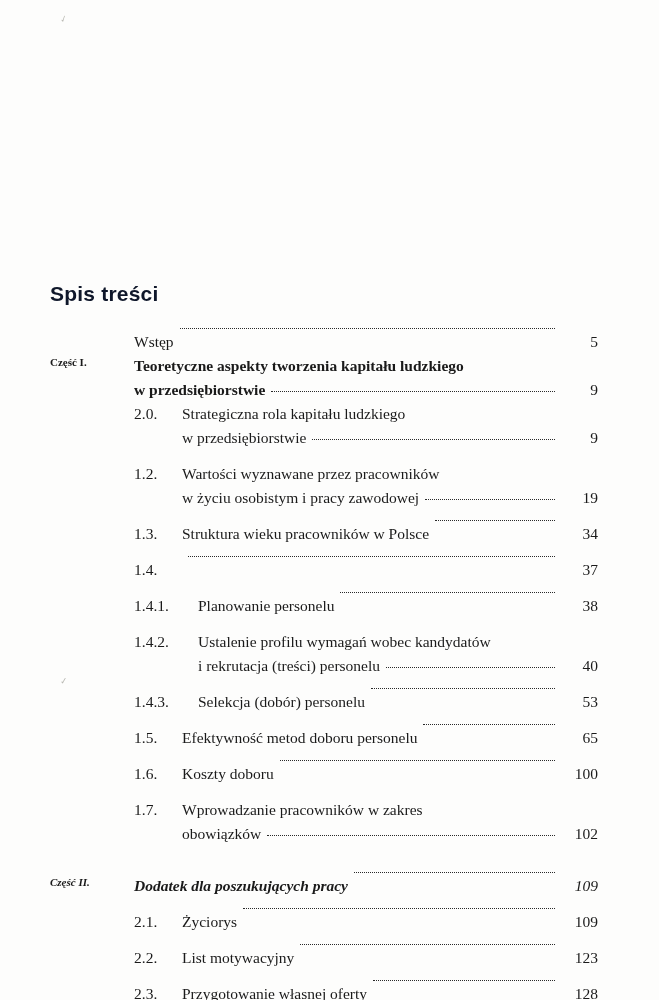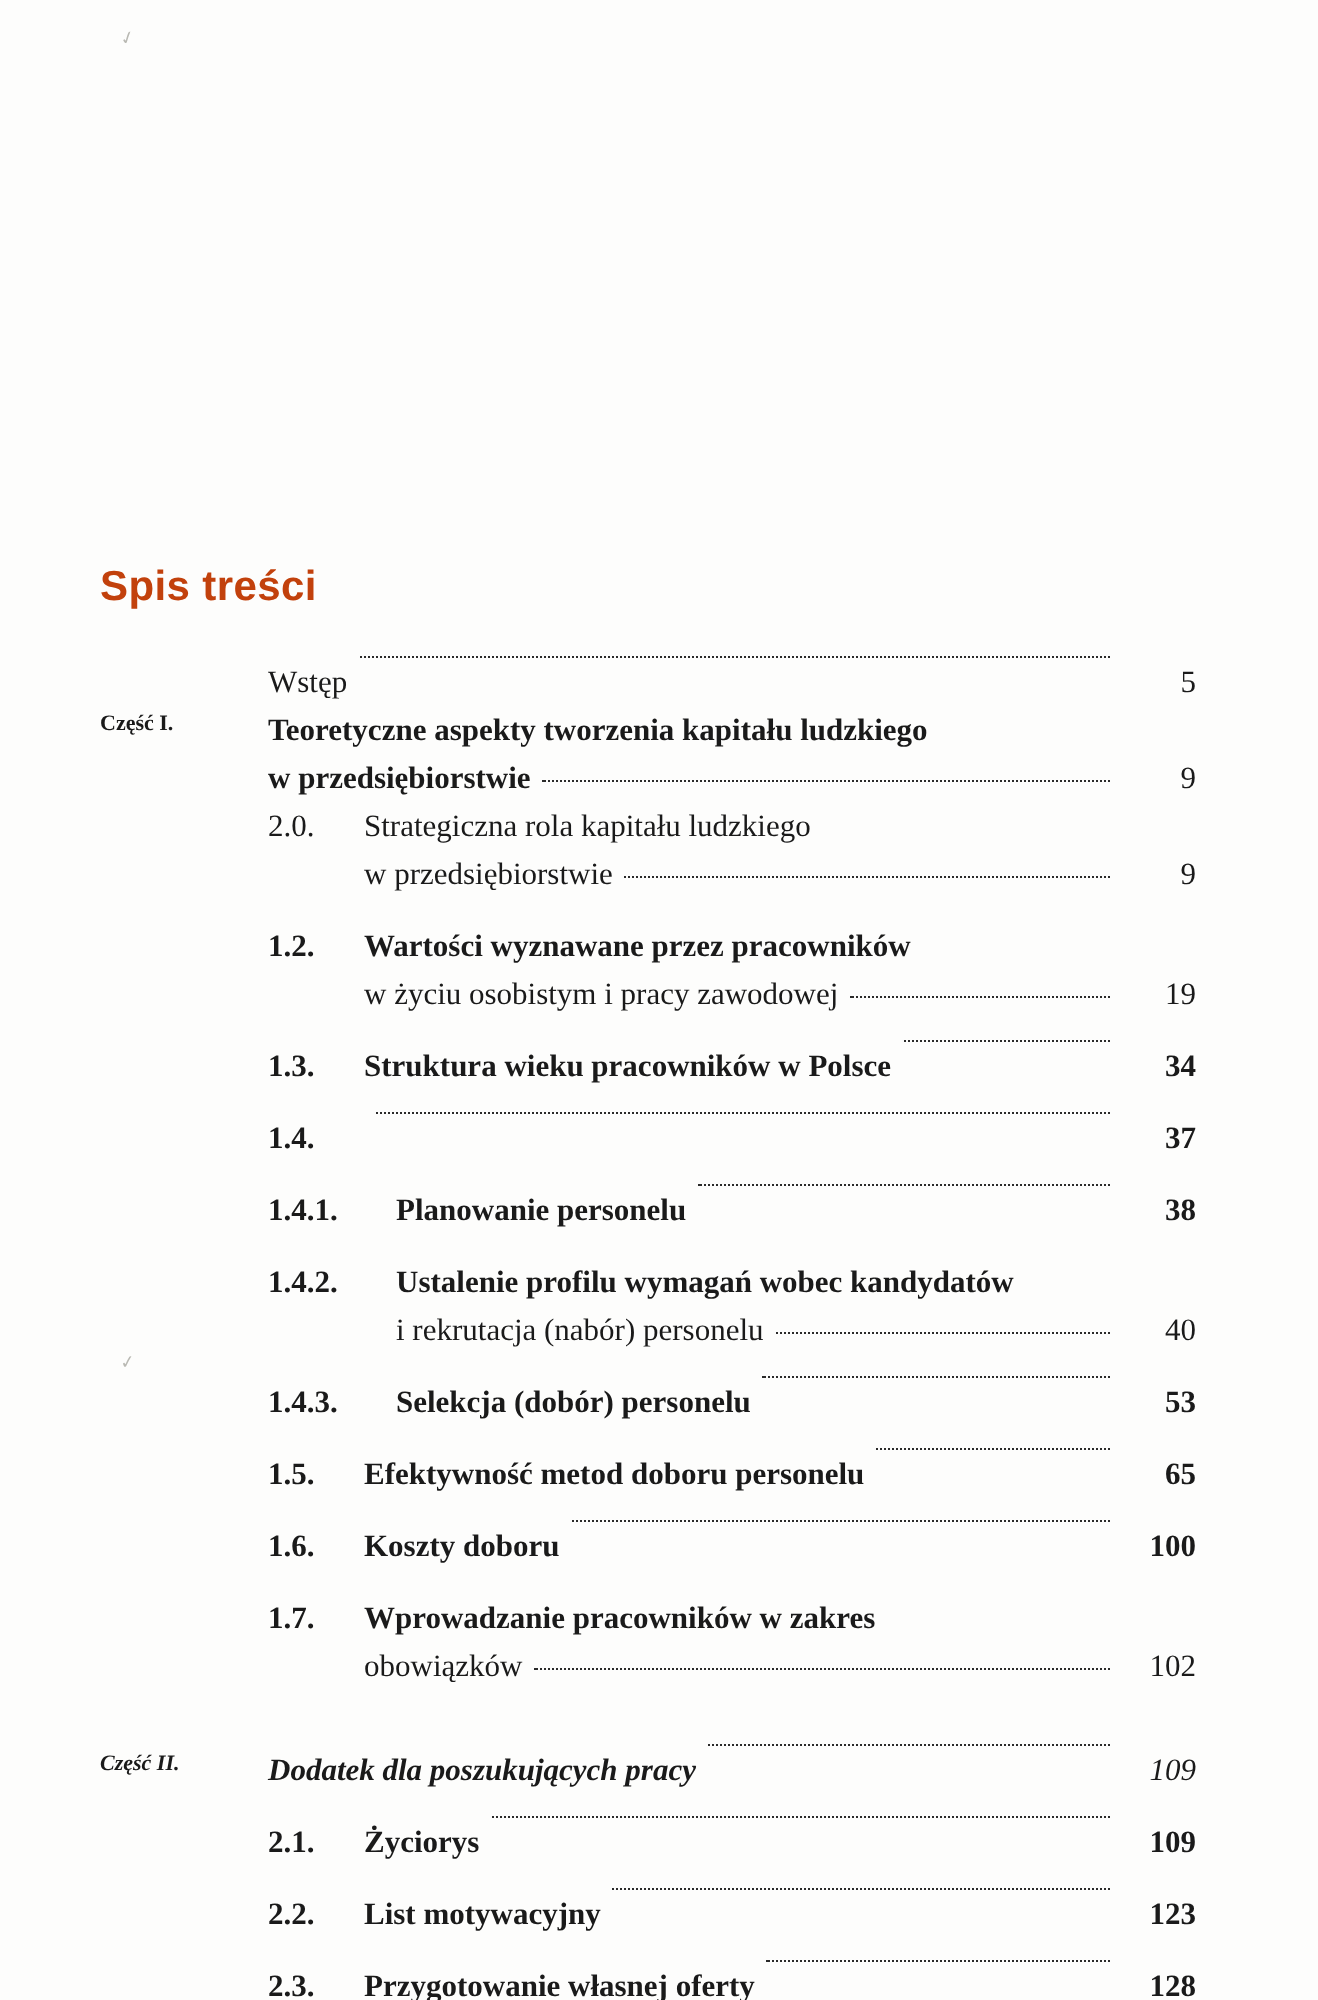--- a/index.html
+++ b/index.html
@@ -31,38 +31,38 @@
   .speck-2 { left: 60px; top: 676px; transform: rotate(-8deg); }
 
   .toc-title {
     position: absolute;
     left: 50px;
     top: 282px;
     font-family: "Liberation Sans", sans-serif;
     font-weight: bold;
     font-size: 21px;
     letter-spacing: 0.2px;
-    color: #c2410c;
+    color: #0f172a;
   }
 
   .toc {
     position: absolute;
     left: 50px;
     top: 331px;
     width: 548px;
   }
 
   .row {
     display: flex;
     align-items: flex-start;
     font-size: 15.5px;
     line-height: 1.42;
     margin-bottom: 2px;
   }
-  .row.gap-before { margin-top: 14px; font-weight: bold; }
+  .row.gap-before { margin-top: 14px; }
 
   .part-label {
     width: 84px;
     flex: 0 0 84px;
     font-weight: bold;
     font-size: 11px;
   }
   .num {
     width: 48px;
     flex: 0 0 48px;
@@ -180,21 +180,21 @@
     </div>
 
     <div class="row nodots gap-before">
       <span class="spacer-84"></span>
       <span class="num wide">1.4.2.</span>
       <span class="txt">Ustalenie profilu wymagań wobec kandydatów</span>
     </div>
     <div class="cont">
       <span class="spacer-84"></span>
       <span class="num wide"></span>
-      <span class="txt">i rekrutacja (nabór) personelu</span>
+      <span class="txt">i rekrutacja (treści) personelu</span>
       <span class="dots"></span>
       <span class="pg">40</span>
     </div>
 
     <div class="row gap-before">
       <span class="spacer-84"></span>
       <span class="num wide">1.4.3.</span>
       <span class="txt">Selekcja (dobór) personelu</span>
       <span class="dots"></span>
       <span class="pg">53</span>

